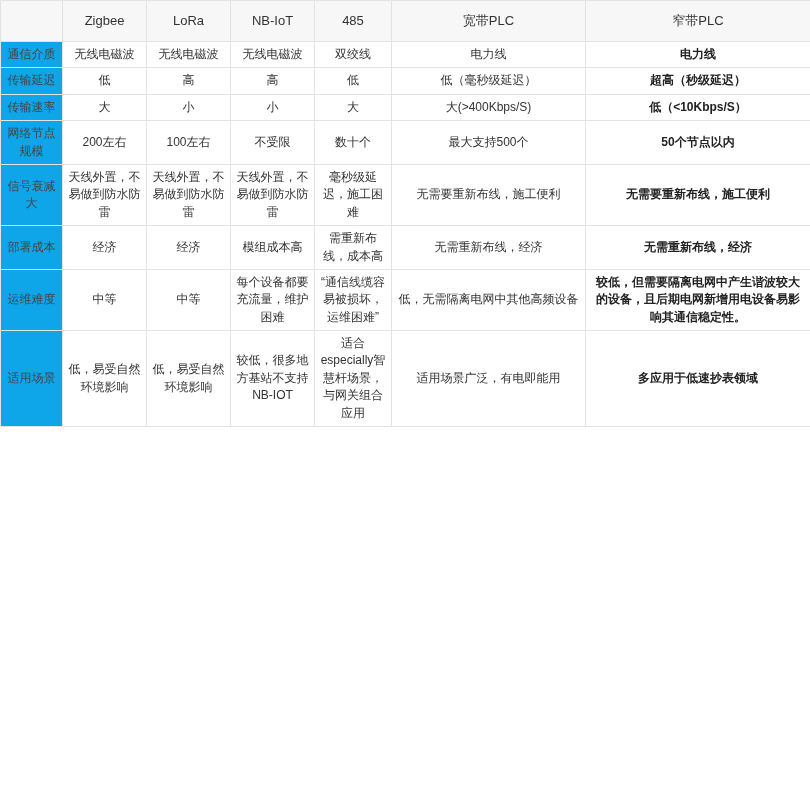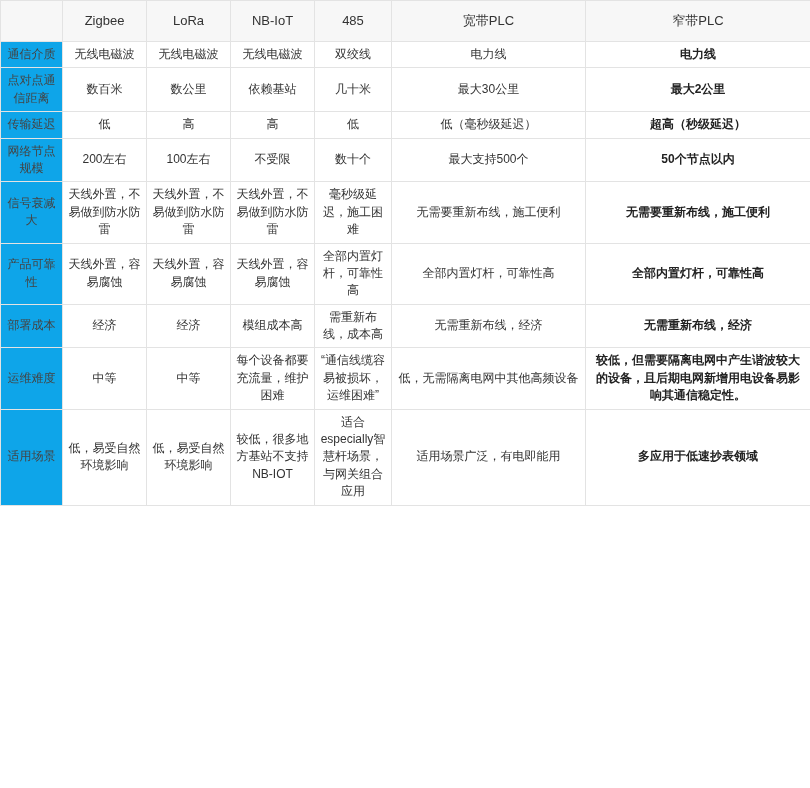--- a/index.html
+++ b/index.html
@@ -88,63 +88,54 @@
       <tr>
         <td class="rowhead">通信介质</td>
         <td class="cell">无线电磁波</td>
         <td class="cell">无线电磁波</td>
         <td class="cell">无线电磁波</td>
         <td class="cell">双绞线</td>
         <td class="cell">电力线</td>
         <td class="cell emph">电力线</td>
       </tr>
       <tr>
-        <td class="rowhead">点对点通信距离</td>
-        <td class="cell">数百米</td>
-        <td class="cell">数公里</td>
-        <td class="cell">依赖基站</td>
-        <td class="cell">几十米</td>
-        <td class="cell">最大30公里</td>
-        <td class="cell emph">最大2公里</td>
-      </tr>
-      <tr>
         <td class="rowhead">传输延迟</td>
         <td class="cell">低</td>
         <td class="cell">高</td>
         <td class="cell">高</td>
         <td class="cell">低</td>
         <td class="cell">低（毫秒级延迟）</td>
         <td class="cell emph">超高（秒级延迟）</td>
+      </tr>
+      <tr>
+        <td class="rowhead">传输速率</td>
+        <td class="cell">大</td>
+        <td class="cell">小</td>
+        <td class="cell">小</td>
+        <td class="cell">大</td>
+        <td class="cell">大(&gt;400Kbps/S)</td>
+        <td class="cell emph">低（&lt;10Kbps/S）</td>
       </tr>
       <tr>
         <td class="rowhead">网络节点规模</td>
         <td class="cell">200左右</td>
         <td class="cell">100左右</td>
         <td class="cell">不受限</td>
         <td class="cell">数十个</td>
         <td class="cell">最大支持500个</td>
         <td class="cell emph">50个节点以内</td>
       </tr>
       <tr>
         <td class="rowhead">信号衰减大</td>
         <td class="cell">天线外置，不易做到防水防雷</td>
         <td class="cell">天线外置，不易做到防水防雷</td>
         <td class="cell">天线外置，不易做到防水防雷</td>
         <td class="cell">毫秒级延迟，施工困难</td>
         <td class="cell">无需要重新布线，施工便利</td>
         <td class="cell emph">无需要重新布线，施工便利</td>
-      </tr>
-      <tr>
-        <td class="rowhead">产品可靠性</td>
-        <td class="cell">天线外置，容易腐蚀</td>
-        <td class="cell">天线外置，容易腐蚀</td>
-        <td class="cell">天线外置，容易腐蚀</td>
-        <td class="cell">全部内置灯杆，可靠性高</td>
-        <td class="cell">全部内置灯杆，可靠性高</td>
-        <td class="cell emph">全部内置灯杆，可靠性高</td>
       </tr>
       <tr>
         <td class="rowhead">部署成本</td>
         <td class="cell">经济</td>
         <td class="cell">经济</td>
         <td class="cell">模组成本高</td>
         <td class="cell">需重新布线，成本高</td>
         <td class="cell">无需重新布线，经济</td>
         <td class="cell emph">无需重新布线，经济</td>
       </tr>

